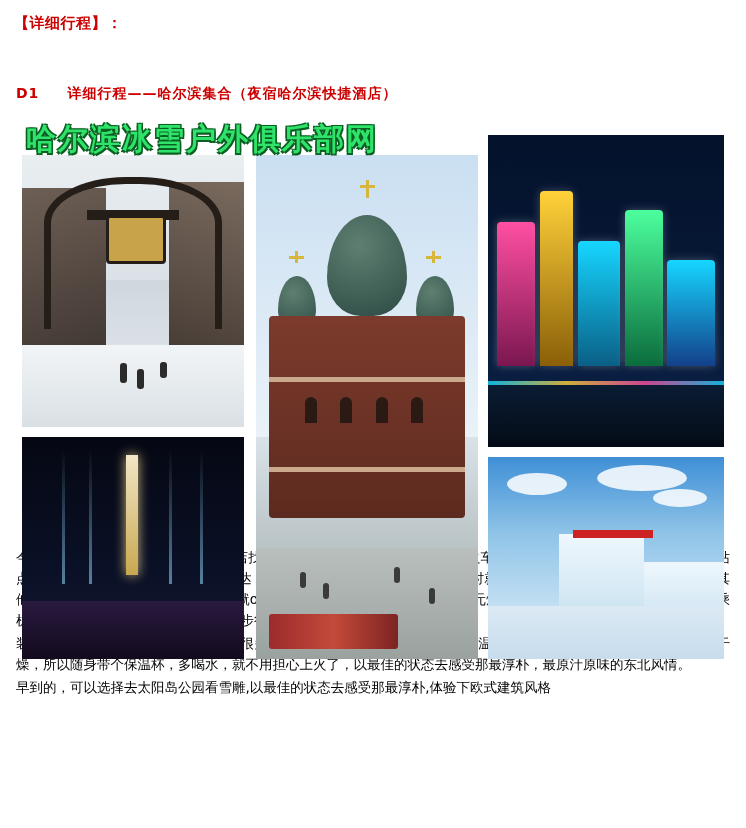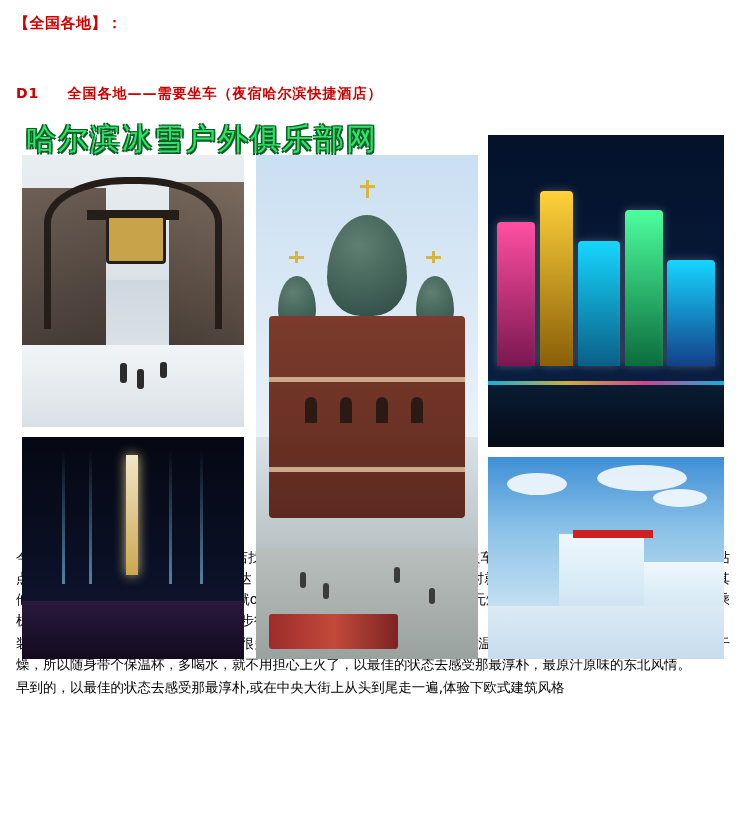--- a/index.html
+++ b/index.html
@@ -45,21 +45,21 @@
     position: relative;
     width: 726px;
     height: 420px;
     margin-top: 14px;
   }
   .banner-text {
     position: absolute;
     left: 16px;
     top: 2px;
     font-family: "DejaVu Sans", "Liberation Sans", sans-serif;
-    font-weight: normal;
+    font-weight: bold;
     font-size: 30px;
     color: #2fe36a;
     letter-spacing: 2px;
     text-shadow:
       -1.5px -1.5px 0 #0a5f22,
       1.5px -1.5px 0 #0a5f22,
       -1.5px 1.5px 0 #0a5f22,
       1.5px 1.5px 0 #0a5f22,
       0 0 2px #0a5f22;
     z-index: 6;
@@ -226,24 +226,24 @@
     color: #000;
     text-align: justify;
   }
   .body-text p { margin: 0 0 2px 0; }
 </style>
 </head>
 <body>
 
 <div class="page">
 
-  <div class="section-head">【全国各地】：</div>
+  <div class="section-head">【详细行程】：</div>
 
   <div class="day-head">
-    <span class="daycode">D1</span><span>全国各地——需要坐车（夜宿哈尔滨快捷酒店）</span>
+    <span class="daycode">D1</span><span>详细行程——哈尔滨集合（夜宿哈尔滨快捷酒店）</span>
   </div>
 
   <div class="collage">
 
     <div class="banner-text">哈尔滨冰雪户外俱乐部网</div>
 
     <div class="ph" id="photo-street">
       <div class="sky"></div>
       <div class="bldg-l"></div>
       <div class="bldg-r"></div>
@@ -305,16 +305,16 @@
       <div class="wall" style="left:66%; width:34%; height:48%;"></div>
       <div class="redbanner"></div>
       <div class="ground"></div>
     </div>
 
   </div>
 
   <div class="body-text">
     <p>今天，大部队抵达哈尔滨，到指定酒店找领队汇合，乘火车抵达的队员，距火车站出站口约30米处有统一乘出租车的站点，从火车站乘的士10元左右就能到达（哈市的哥以拼车为主，所以您乘车时就不要介意了，他肯定会边开车边寻找其他乘客，记住您是10元左右到达宾馆就ok了。哈尔滨出租车起步价：8元＋1元燃油费）；乘飞机抵达的队员，从机场乘机场大巴3号线到中央大街下车，然后步行5分钟就可以到达酒店了。</p>
     <p>装备不全的请及时购买，中央大街有很多俄罗斯商店及大的商场。特别是保温杯，一定不能少，火炕会使室内空气干燥，所以随身带个保温杯，多喝水，就不用担心上火了，以最佳的状态去感受那最淳朴，最原汁原味的东北风情。</p>
-    <p>早到的，以最佳的状态去感受那最淳朴,或在中央大街上从头到尾走一遍,体验下欧式建筑风格</p>
+    <p>早到的，可以选择去太阳岛公园看雪雕,以最佳的状态去感受那最淳朴,体验下欧式建筑风格</p>
   </div>
 
 </div>
 
 </body></html>

